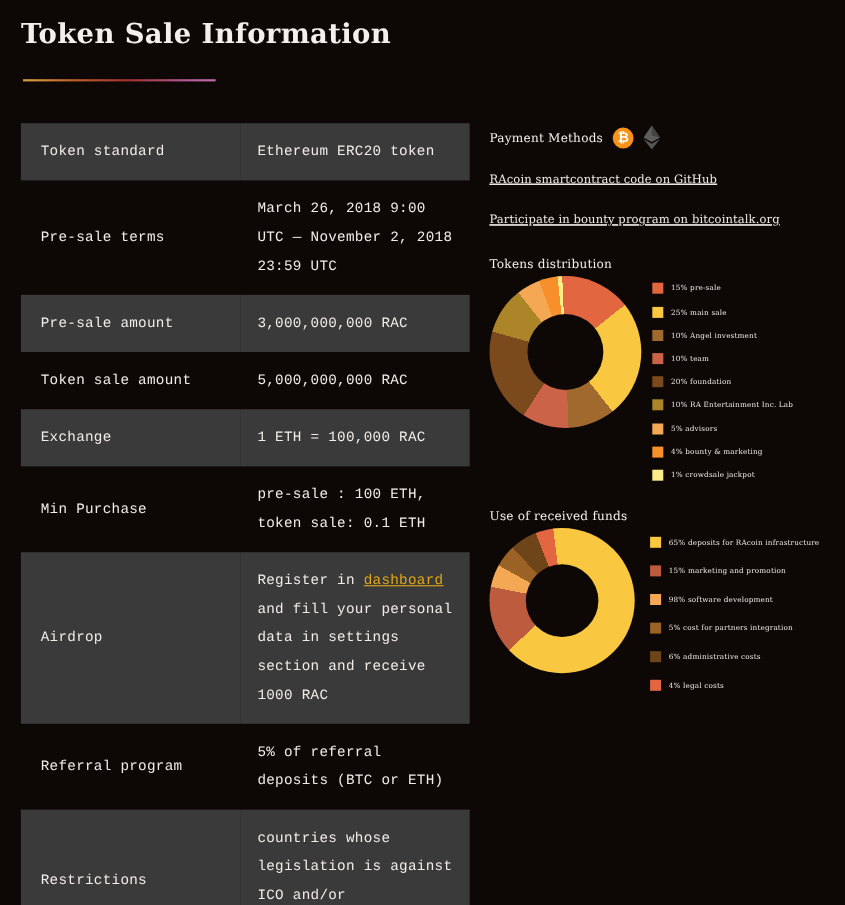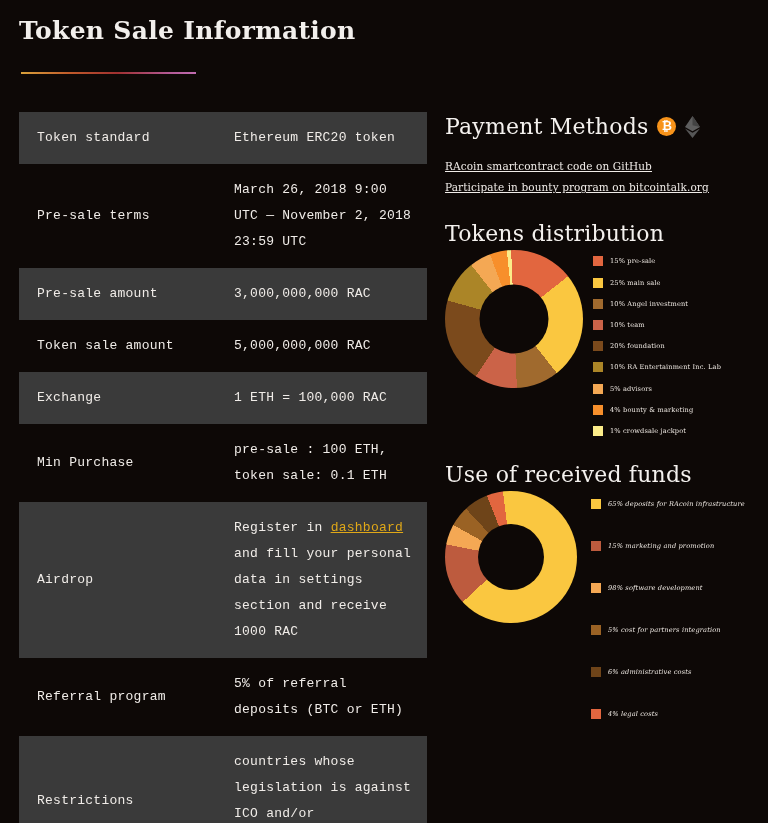--- a/index.html
+++ b/index.html
@@ -77,21 +77,21 @@
   }
 
   a.inline-link {
     color: #e0a818;
     text-decoration: underline;
   }
 
   
   .section-heading {
     font-family: "DejaVu Serif", "Liberation Serif", serif;
-    font-size: 22px;
+    font-size: 11px;
     font-weight: 400;
     color: #f4f1ee;
     letter-spacing: 0.2px;
   }
 
   #payment-header {
     display: flex;
     align-items: center;
     gap: 9px;
   }
@@ -109,21 +109,21 @@
     font-family: "DejaVu Sans", "Liberation Sans", sans-serif;
     line-height: 1;
   }
 
   #eth-icon { display: inline-flex; align-items: center; }
 
   #payment-links {
     margin-top: 20px;
     display: flex;
     flex-direction: column;
-    gap: 6px;
+    gap: 22px;
     text-decoration: underline;
   }
 
   .payment-link {
     font-size: 10.5px;
     color: #f0ece8;
     text-decoration: underline;
     letter-spacing: 0.1px;
     line-height: 1.45;
     width: fit-content;
@@ -297,21 +297,21 @@
           </div>
       </div>
     </div>
 
     <div class="chart-block">
       <div class="section-heading">Use of received funds</div>
       <div class="chart-body">
         <div class="donut-wrap" id="donut-1" style="width: 132px; height: 132px; background: conic-gradient(from -7deg, rgb(250, 199, 64) 0%, rgb(250, 199, 64) 65%, rgb(189, 91, 62) 65%, rgb(189, 91, 62) 80%, rgb(244, 168, 84) 80%, rgb(244, 168, 84) 85%, rgb(154, 98, 36) 85%, rgb(154, 98, 36) 90%, rgb(110, 68, 25) 90%, rgb(110, 68, 25) 96%, rgb(226, 102, 63) 96%, rgb(226, 102, 63) 100%); border-radius: 50%;">
           <div class="donut-hole" style="width: 66px; height: 66px;"></div>
         </div>
-        <div class="legend" id="legend-1" style="gap: 32px; padding-top: 8px; padding-left: 14px; font-style: italic;">
+        <div class="legend" id="legend-1" style="gap: 16px; padding-top: 8px; padding-left: 14px;">
             <div class="legend-item">
               <span class="swatch" style="background: rgb(250, 199, 64);"></span>
               <span class="legend-text">65%  deposits for RAcoin infrastructure</span>
             </div>
             <div class="legend-item">
               <span class="swatch" style="background: rgb(189, 91, 62);"></span>
               <span class="legend-text">15%  marketing and promotion</span>
             </div>
             <div class="legend-item">
               <span class="swatch" style="background: rgb(244, 168, 84);"></span>

